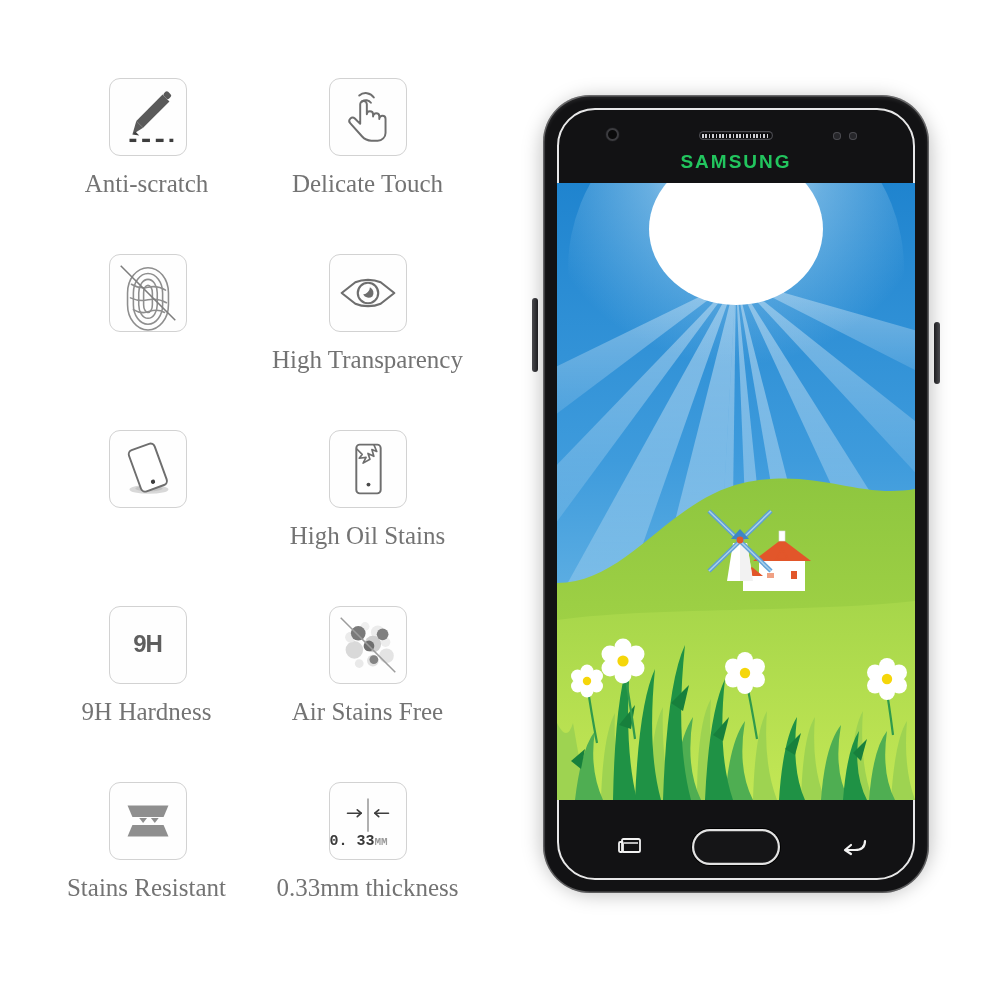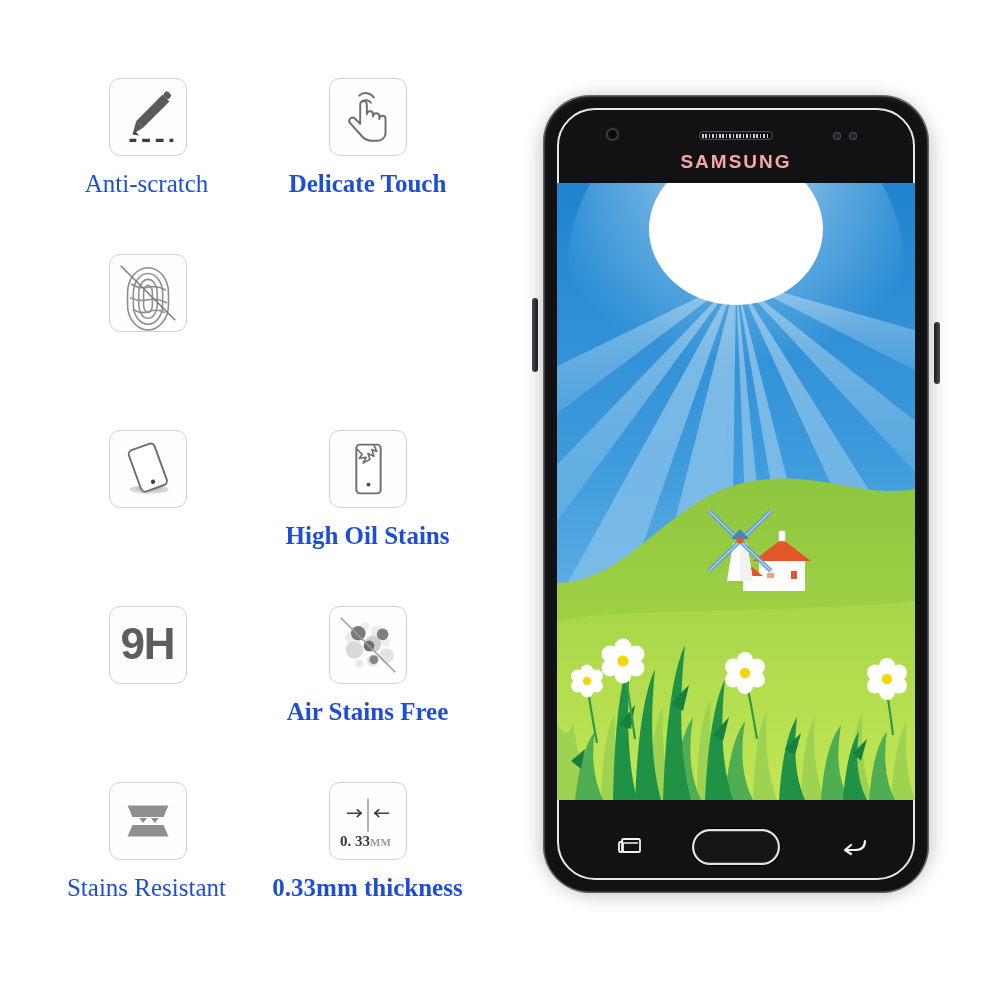--- a/index.html
+++ b/index.html
@@ -45,45 +45,45 @@
     margin: 0 auto;
     position: relative;
     box-sizing: border-box;
   }
   .icon-box svg { display: block; width: 100%; height: 100%; }
 
   .feature-label {
     margin-top: 14px;
     font-size: 25px;
     line-height: 1.1;
-    color: #1d4ed8;
+    color: #737373;
     font-family: "Liberation Serif", serif;
     white-space: nowrap;
   }
   
   .feature-cell.col0 .feature-label { margin-left: -2px; }
-  .feature-cell.col1 .feature-label { margin-left: 0px; font-weight: bold; }
+  .feature-cell.col1 .feature-label { margin-left: 0px; }
 
   .nine-h {
     position: absolute;
     left: 0; right: 0; top: 50%;
     transform: translateY(-52%);
     text-align: center;
     font-family: "Liberation Sans", sans-serif;
-    font-size: 44px;
+    font-size: 24px;
     font-weight: bold;
     color: #5e5e5e;
     letter-spacing: -1px;
   }
   .thick-val {
     position: absolute;
     left: 0; right: 4px;
     bottom: 9px;
-    text-align: center;
-    font-family: Liberation Serif, serif;
+    text-align: left;
+    font-family: Liberation Mono, monospace;
     font-size: 15px;
     font-weight: bold;
     color: #3a3a3a;
     white-space: nowrap;
   }
   .thick-val .unit {
     font-size: 11px;
     color: #9a9a9a;
     font-weight: bold;
   }
@@ -178,21 +178,21 @@
     box-shadow: inset 0 0 0 1px #4a4a4f;
   }
   #sensor-a { left: 290px; }
   #sensor-b { left: 306px; }
 
   #samsung-logo {
     position: absolute;
     left: 0; right: 0;
     top: 56px;
     text-align: center;
-    color: #fca5a5;
+    color: #22c55e;
     font-family: "Liberation Sans", sans-serif;
     font-size: 19px;
     font-weight: bold;
     letter-spacing: 2.0px;
   }
 
   
   #screen {
     position: absolute;
     left: 14px; top: 88px;
@@ -289,20 +289,32 @@
             <path d="M39 31 a4.5 8 0 0 1 4.5 8 v12 a4.5 8 0 0 1 -4.5 8 a4.5 8 0 0 1 -4.5 -8 V39 A4.5 8 0 0 1 39 31z"></path>
             <path d="M22 30 q8 5 17 3 q10 -2 18 3"></path>
             <path d="M21 44 q9 4 18 2 q10 -2 19 3"></path>
             <path d="M24 56 q8 5 16 2 q9 -3 16 1"></path>
           </g>
           <line x1="11" y1="11" x2="67" y2="67" stroke="#7d7d7d" stroke-width="1.6"></line>
         </svg>
       </div>
     </div>
 
+    <div class="feature-cell col1">
+      <div class="icon-box">
+        <svg viewBox="0 0 78 78">
+          <g fill="none" stroke="#6e6e6e" stroke-width="2.2" stroke-linejoin="round">
+            <path d="M12 39 L26 28 a22 13 0 0 1 26 0 L66 39 L52 50 a22 13 0 0 1 -26 0 Z"></path>
+            <circle cx="39" cy="39" r="10.5"></circle>
+          </g>
+          <path d="M41 33 a6.5 6.5 0 0 1 2.5 9.5 a6.5 6.5 0 0 1 -9.5 -2 a8 8 0 0 0 7 -7.5z" fill="#6e6e6e"></path>
+        </svg>
+      </div>
+      <div class="feature-label">High Transparency</div>
+    </div>
   </div>
 
   <div class="feature-row">
     <div class="feature-cell col0">
       <div class="icon-box">
         <svg viewBox="0 0 78 78">
           <ellipse cx="40" cy="60" rx="20" ry="4.5" fill="#d8d8d8"></ellipse>
           <ellipse cx="40" cy="59" rx="14" ry="3" fill="#c4c4c4"></ellipse>
           <g transform="rotate(-20 39 38)">
             <rect x="25" y="15" width="28" height="45" rx="4.5" fill="#ffffff" stroke="#6e6e6e" stroke-width="2"></rect>
@@ -322,20 +334,21 @@
       </div>
       <div class="feature-label">High Oil Stains</div>
     </div>
   </div>
 
   <div class="feature-row">
     <div class="feature-cell col0">
       <div class="icon-box">
         <div class="nine-h">9H</div>
       </div>
+      <div class="feature-label">9H Hardness</div>
     </div>
 
     <div class="feature-cell col1">
       <div class="icon-box">
         <svg viewBox="0 0 78 78">
           <g>
             <circle cx="25" cy="44" r="9" fill="#d9d9d9"></circle>
             <circle cx="49" cy="26" r="7" fill="#ececec"></circle>
             <circle cx="58" cy="50" r="7.5" fill="#e4e4e4"></circle>
             <circle cx="21" cy="31" r="5.5" fill="#ebebeb"></circle>

